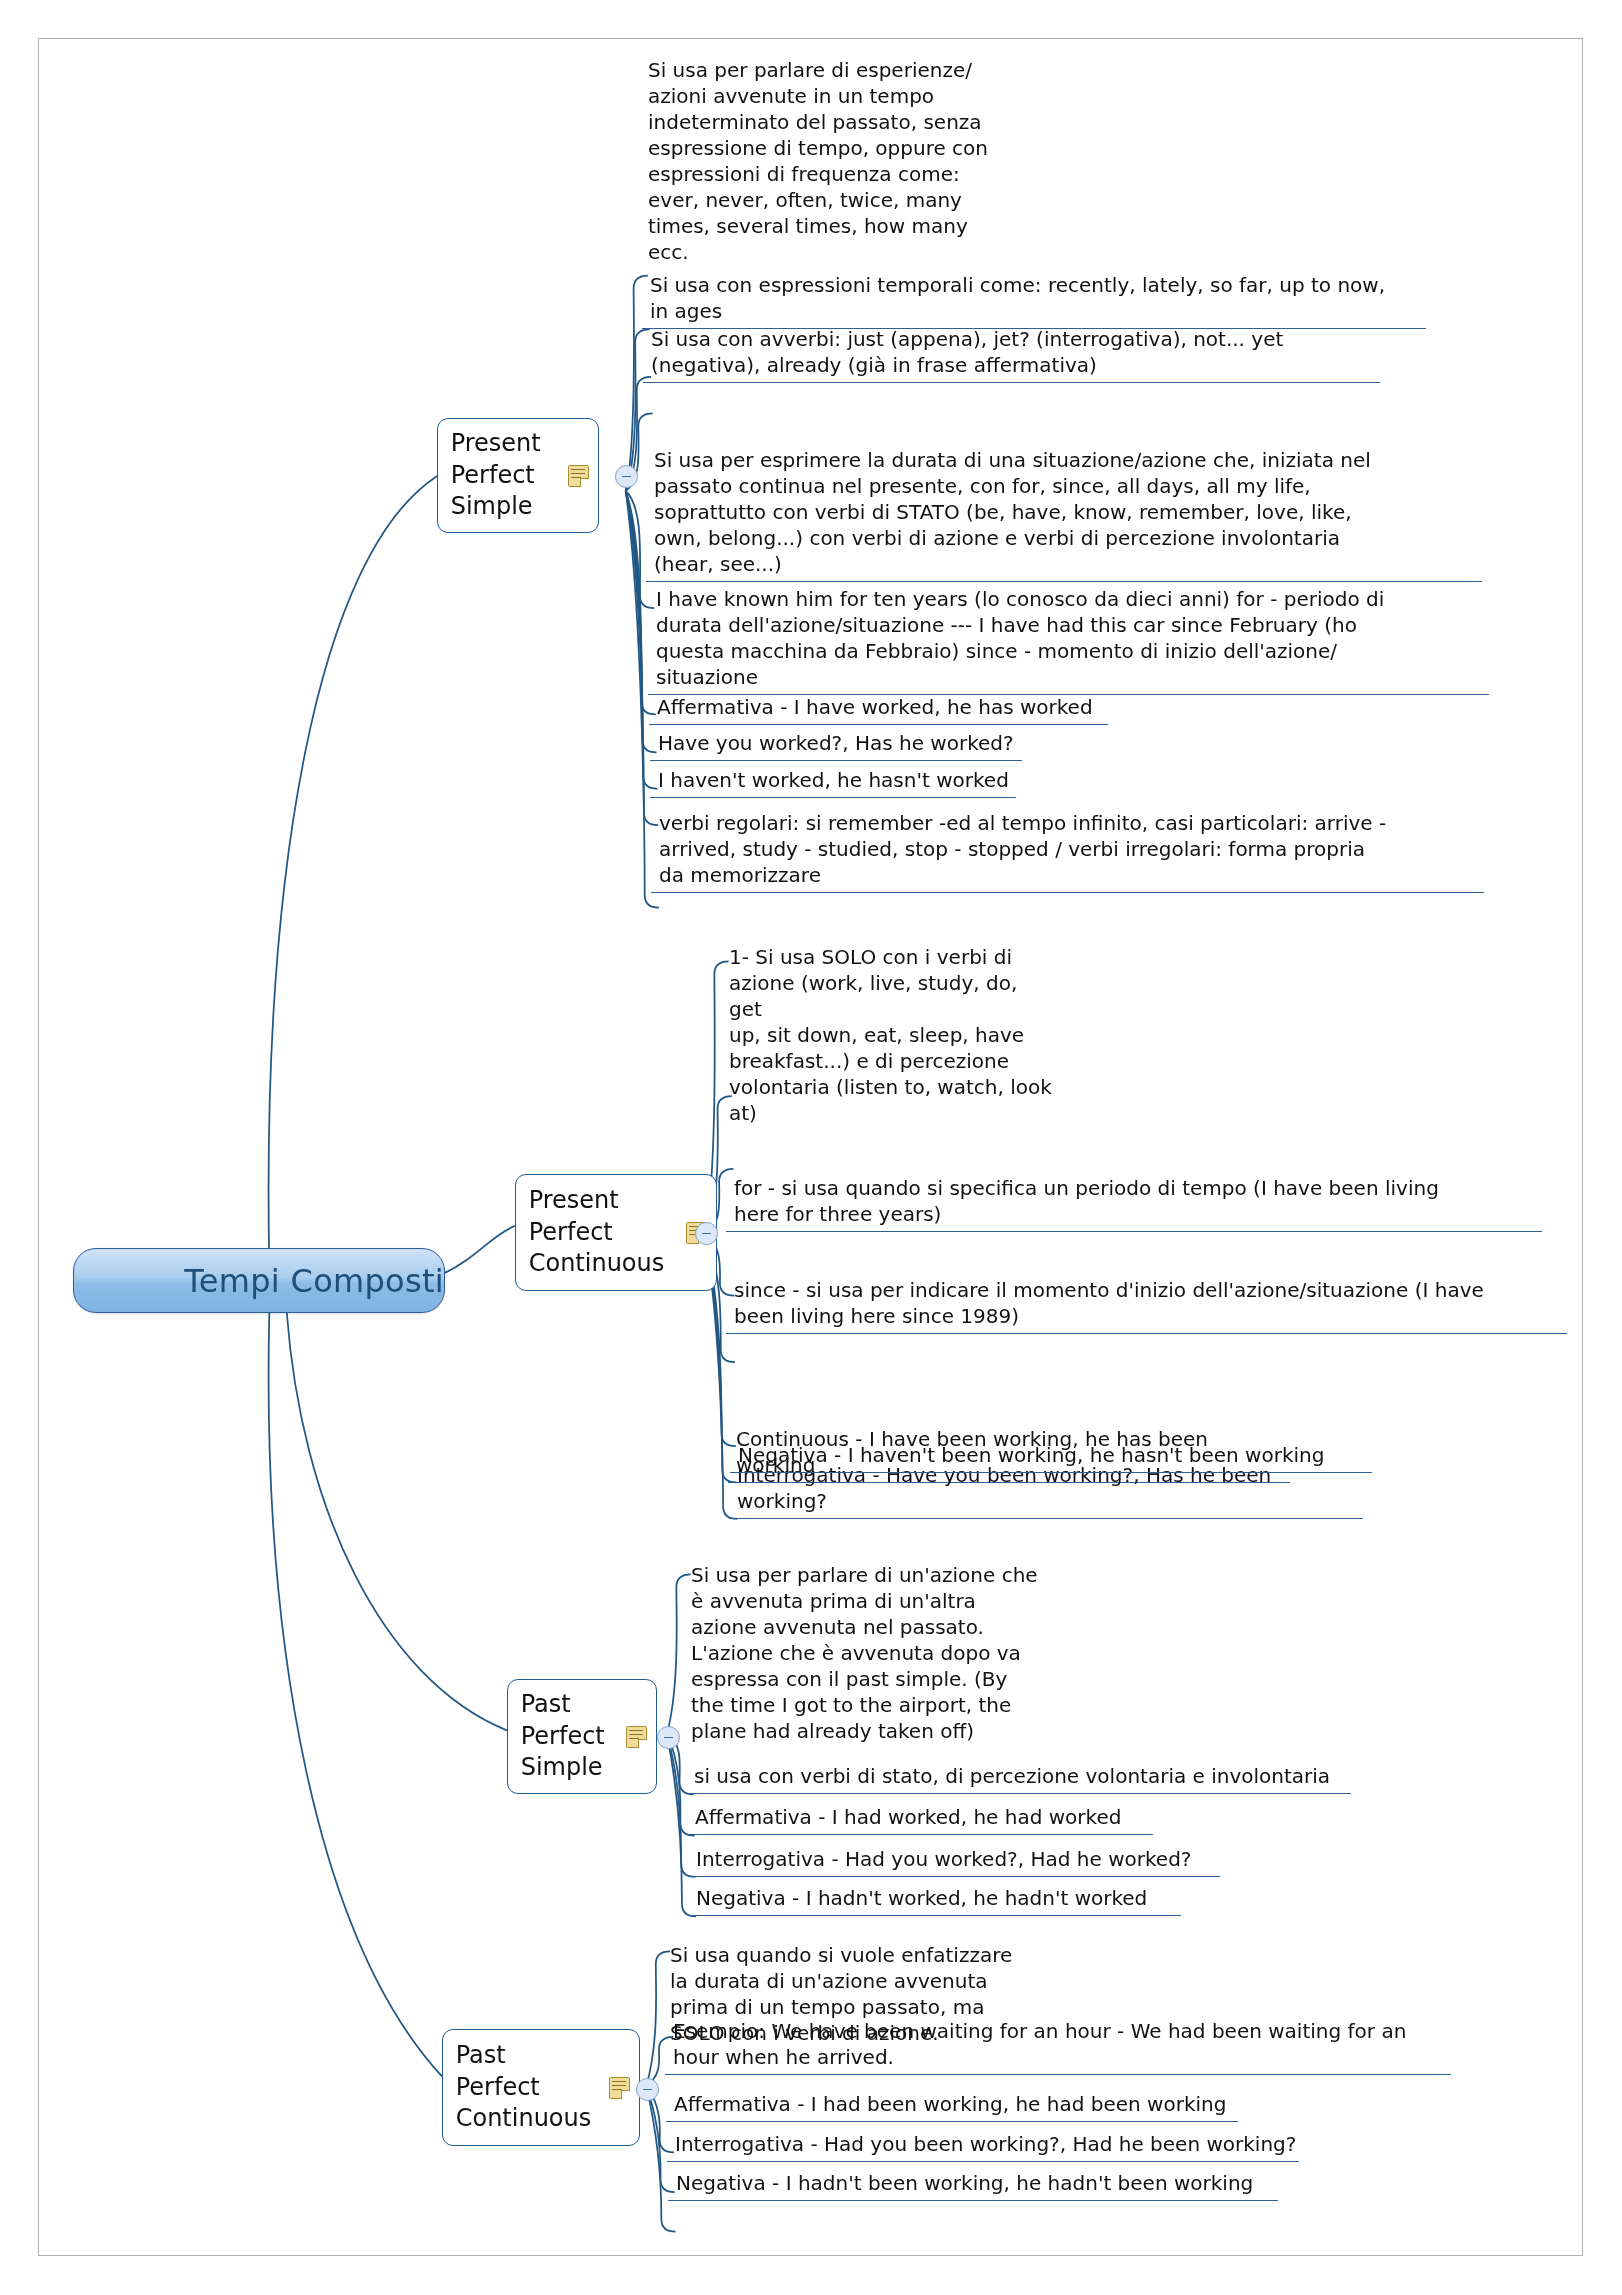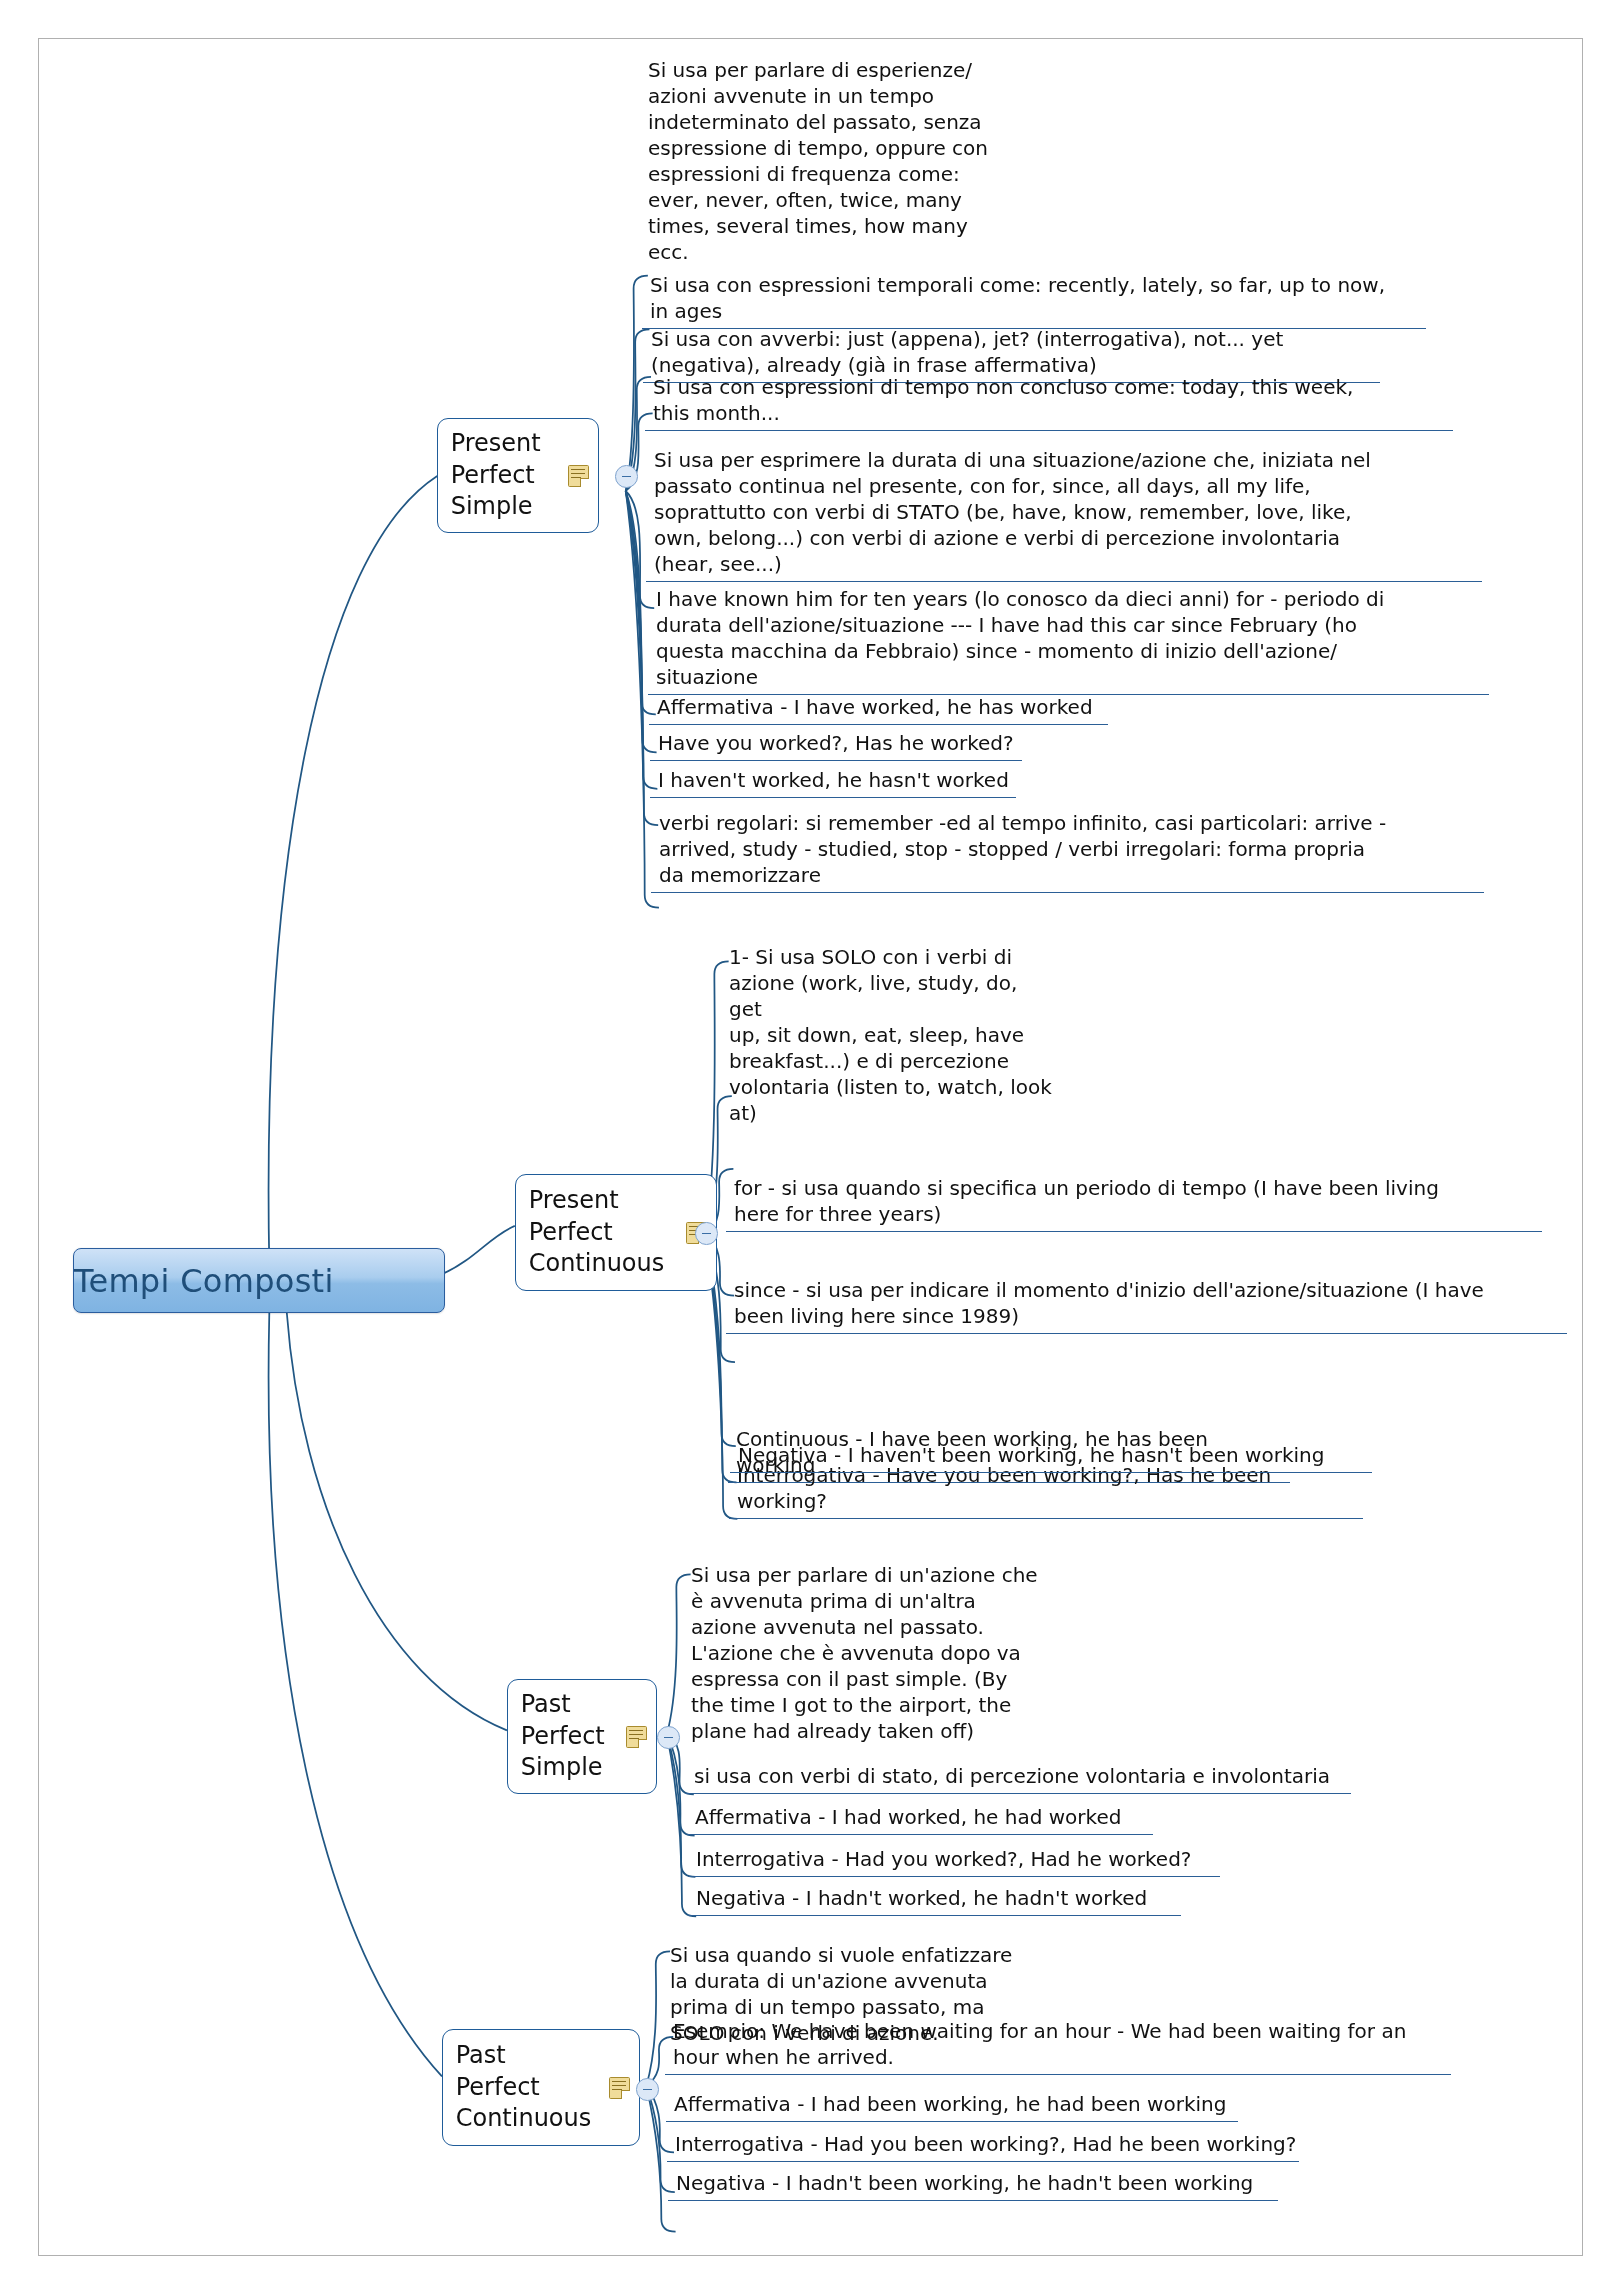--- a/index.html
+++ b/index.html
@@ -30,25 +30,25 @@
     left: 0; top: 0;
     width: 1622px; height: 2295px;
     pointer-events: none;
   }
 
   
   .root-node {
     position: absolute;
     box-sizing: border-box;
     border: 1.2px solid #2a5d9e;
-    border-radius: 8px;
+    border-radius: 23px;
     background: linear-gradient(to bottom, #cfe2f7 0%, #a9cdee 45%, #8dbce6 55%, #7fb3e2 100%);
     display: flex;
     align-items: center;
-    justify-content: flex-start;
+    justify-content: flex-end;
     box-shadow: 0 0.8px 1.6px rgba(0,0,0,0.12);
   }
   .root-label {
     font-size: 32px;
     color: #1f4e79;
     letter-spacing: 0.3px;
     white-space: nowrap;
   }
 
   
@@ -219,22 +219,20 @@
 indeterminato del passato, senza
 espressione di tempo, oppure con
 espressioni di frequenza come:
 ever, never, often, twice, many
 times, several times, how many
 ecc.</div>
   <div class="leaf underlined" style="left:642px; top:272px; width:784px;">Si usa con espressioni temporali come: recently, lately, so far, up to now,
 in ages</div>
   <div class="leaf underlined" style="left:643px; top:326px; width:737px;">Si usa con avverbi: just (appena), jet? (interrogativa), not... yet
 (negativa), already (già in frase affermativa)</div>
-  <div class="leaf underlined" style="left:645px; top:374px; width:808px;">Si usa con espressioni di tempo non concluso come: today, this week,
-this month...</div>
   <div class="leaf underlined" style="left:646px; top:447px; width:836px;">Si usa per esprimere la durata di una situazione/azione che, iniziata nel
 passato continua nel presente, con for, since, all days, all my life,
 soprattutto con verbi di STATO (be, have, know, remember, love, like,
 own, belong...) con verbi di azione e verbi di percezione involontaria
 (hear, see...)</div>
   <div class="leaf underlined" style="left:648px; top:586px; width:841px;">I have known him for ten years (lo conosco da dieci anni) for - periodo di
 durata dell'azione/situazione  --- I have had this car since February (ho
 questa macchina da Febbraio) since - momento di inizio dell'azione/
 situazione</div>
   <div class="leaf underlined" style="left:649px; top:694px; width:459px;">Affermativa - I have worked, he has worked</div>

